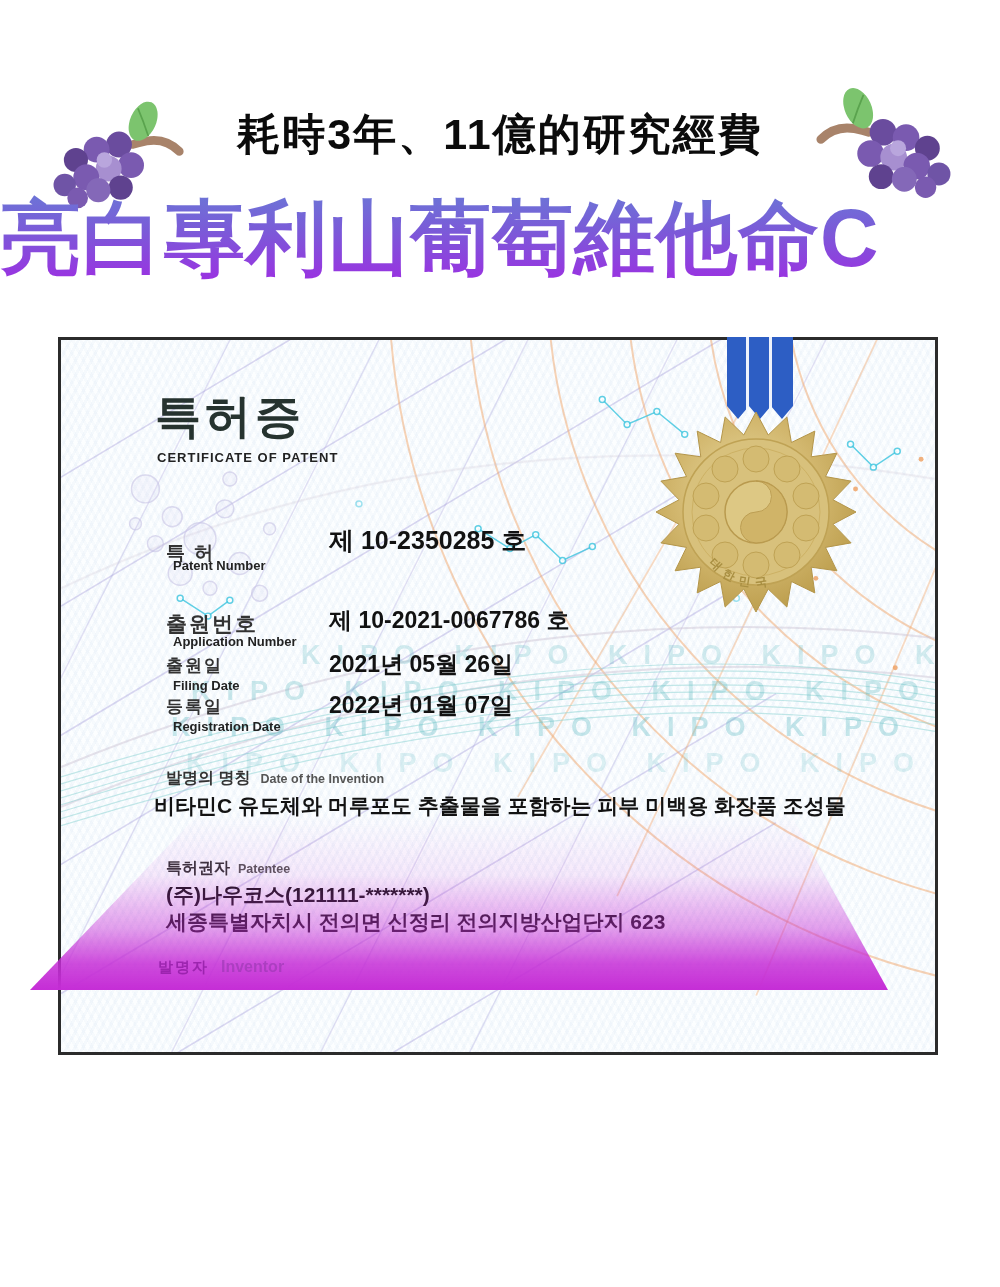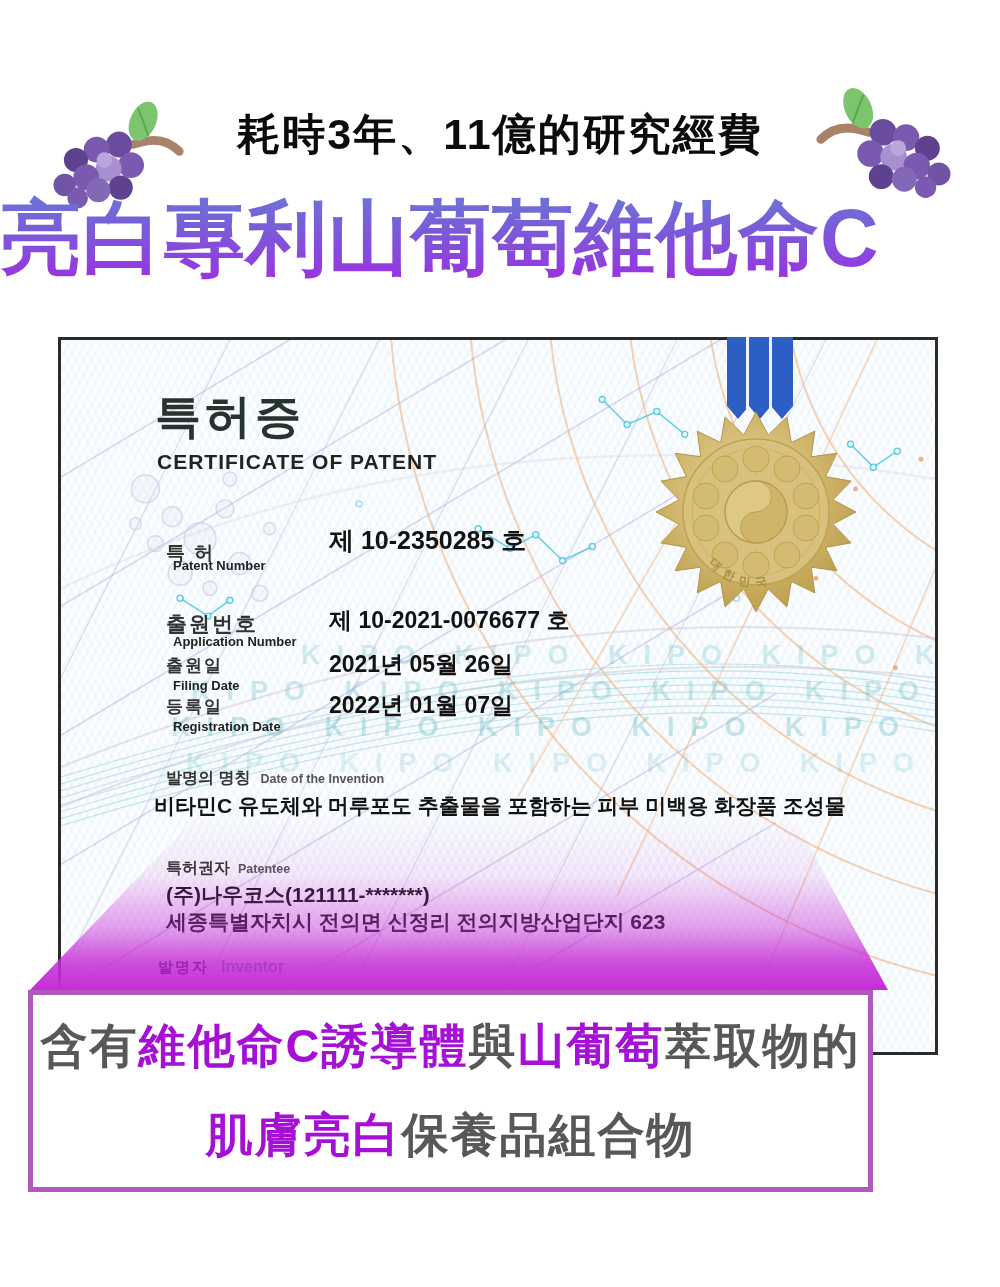--- a/index.html
+++ b/index.html
@@ -37,21 +37,21 @@
       repeating-linear-gradient(62deg, rgba(160,190,225,0.06) 0 3px, rgba(255,255,255,0) 3px 7px),
       #fcfeff;
     overflow:hidden; z-index:1;
   }
   .guilloche { position:absolute; inset:0; }
   .kipo-row {
     position:absolute; white-space:nowrap; overflow:hidden; width:745px;
     font-size:27px; font-weight:800; letter-spacing:16px; color:#5cb8c0;
   }
   .cert-kr-title { position:absolute; left:94px; top:46px; font-size:46px; font-weight:800; color:#26332f; letter-spacing:4px; }
-  .cert-en-title { position:absolute; left:96px; top:110px; font-size:21px; font-weight:800; color:#222; letter-spacing:1px; }
+  .cert-en-title { position:absolute; left:96px; top:110px; font-size:13px; font-weight:800; color:#222; letter-spacing:1px; }
   .f-label { position:absolute; left:105px; font-size:18px; font-weight:800; color:#333; letter-spacing:2px; }
   .f-en    { position:absolute; left:112px; font-size:13px; font-weight:700; color:#222; }
   .f-value { position:absolute; left:268px; font-size:23px; font-weight:800; color:#121212; }
   .f-value.big { font-size:25px; }
   .inv-label { position:absolute; left:105px; top:428px; font-size:16px; font-weight:800; color:#333; }
   .inv-label .en { font-size:12.5px; font-weight:700; color:#555; margin-left:10px; letter-spacing:0; }
   .inv-value { position:absolute; left:93px; top:452px; width:740px; font-size:21px; font-weight:800; color:#121212; }
   .pat-label { position:absolute; left:105px; top:518px; font-size:16px; font-weight:800; color:#333; }
   .pat-label .en { font-size:12.5px; font-weight:700; color:#555; margin-left:8px; }
   .pat-name { position:absolute; left:105px; top:541px; font-size:21px; font-weight:800; color:#121212; }
@@ -240,21 +240,21 @@
 
     <div class="cert-kr-title">특허증</div>
     <div class="cert-en-title">CERTIFICATE OF PATENT</div>
 
     <div class="f-label" style="top:200px; font-size:19px;">특 허</div>
     <div class="f-en" style="top:218px;">Patent Number</div>
     <div class="f-value big" style="top:184px;">제 10-2350285 호</div>
 
     <div class="f-label" style="top:270px; font-size:21px;">출원번호</div>
     <div class="f-en" style="top:294px;">Application Number</div>
-    <div class="f-value" style="top:265px;">제 10-2021-0076677 호</div>
+    <div class="f-value" style="top:265px;">제 10-2021-0067786 호</div>
 
     <div class="f-label" style="top:314px; font-size:17px;">출원일</div>
     <div class="f-en" style="top:338px;">Filing Date</div>
     <div class="f-value" style="top:309px;">2021년 05월 26일</div>
 
     <div class="f-label" style="top:355px; font-size:17px;">등록일</div>
     <div class="f-en" style="top:379px;">Registration Date</div>
     <div class="f-value" style="top:350px;">2022년 01월 07일</div>
 
     <div class="inv-label">
@@ -305,22 +305,14 @@
     <text font-size="12" font-weight="bold" fill="#a98f42" letter-spacing="6">
       <textPath href="#medalArc" startOffset="8">대한민국</textPath>
     </text>
   </svg>
 
   <div class="beam"></div>
   <div class="inventor-label">
     <span>발명자</span><span class="en">Inventor</span>
   </div>
 
-  <div class="callout-box">
-    <div class="callout-line">
-      <span class="seg-gray">含有</span><span class="seg-accent">維他命C誘導體</span><span class="seg-gray">與</span><span class="seg-accent">山葡萄</span><span class="seg-gray">萃取物的</span>
-    </div>
-    <div class="callout-line">
-      <span class="seg-accent">肌膚亮白</span><span class="seg-gray">保養品組合物</span>
-    </div>
-  </div>
 
 </div>
 
 </body></html>

